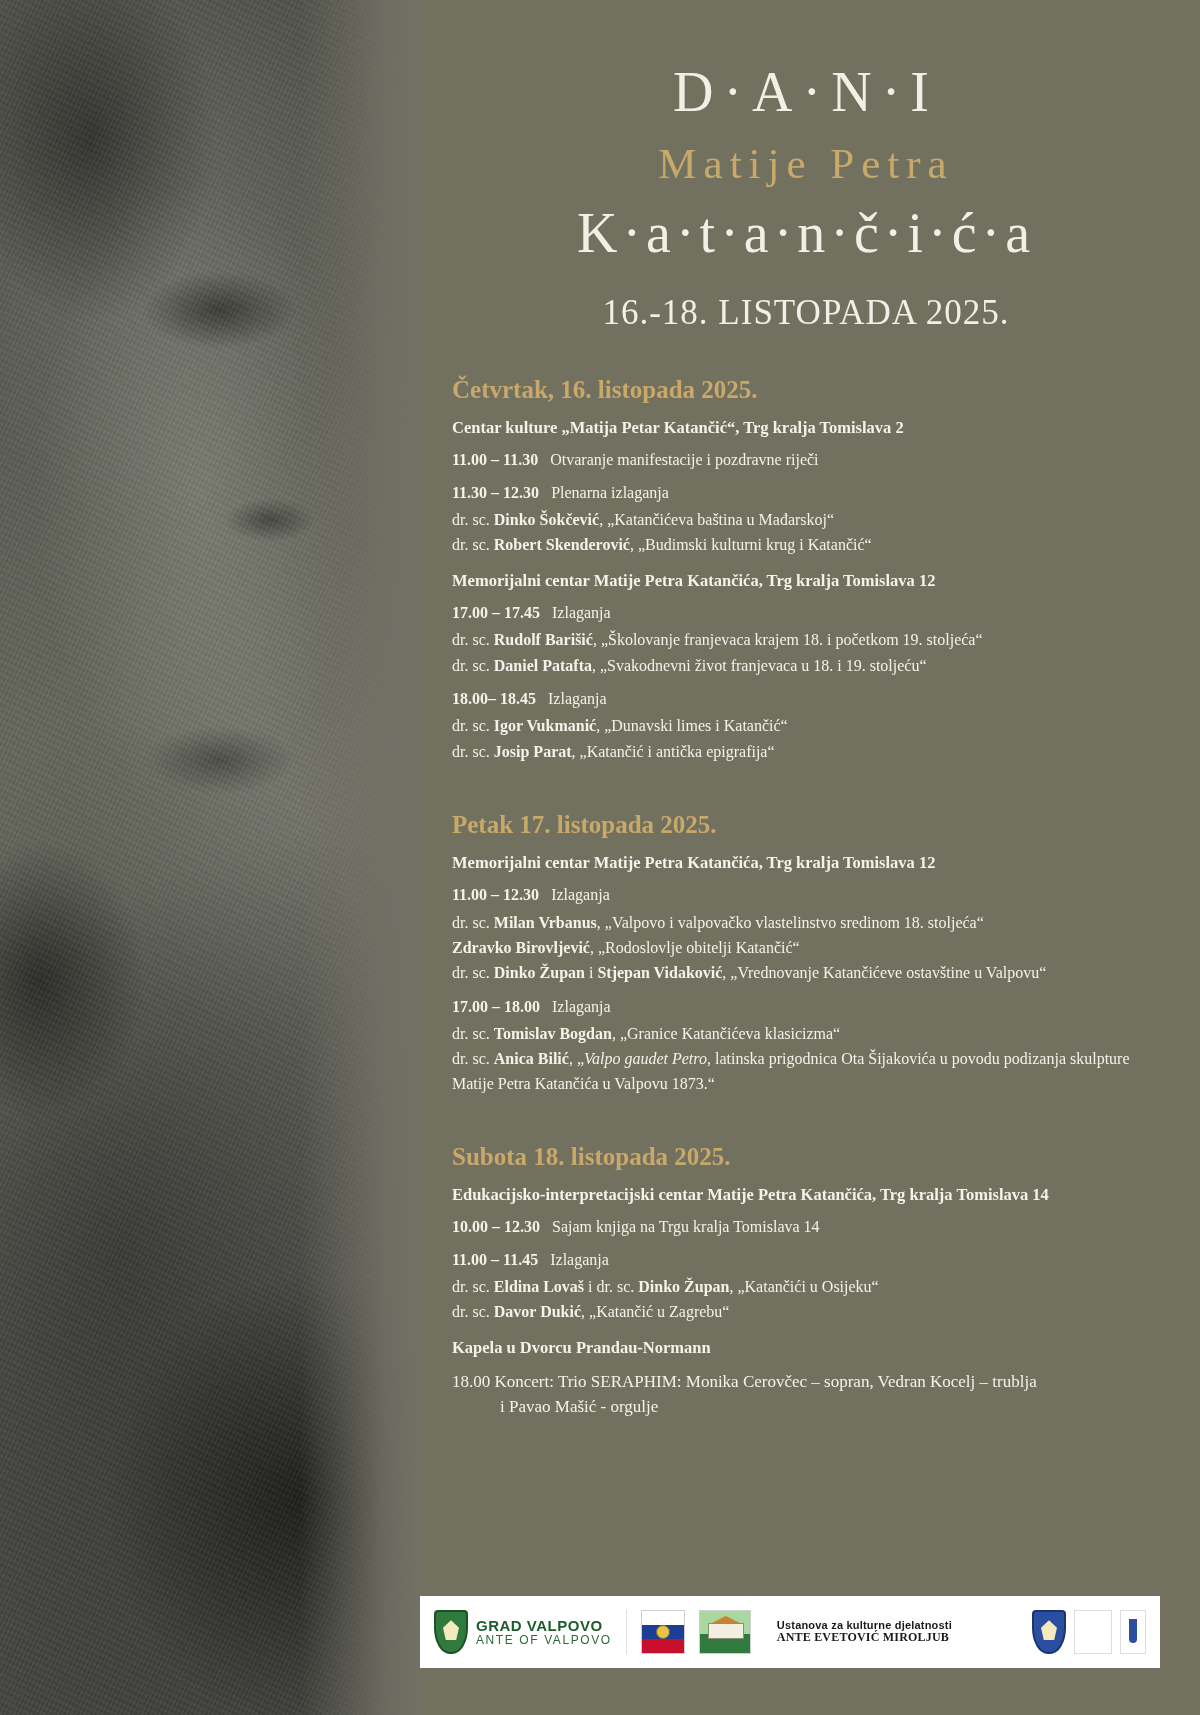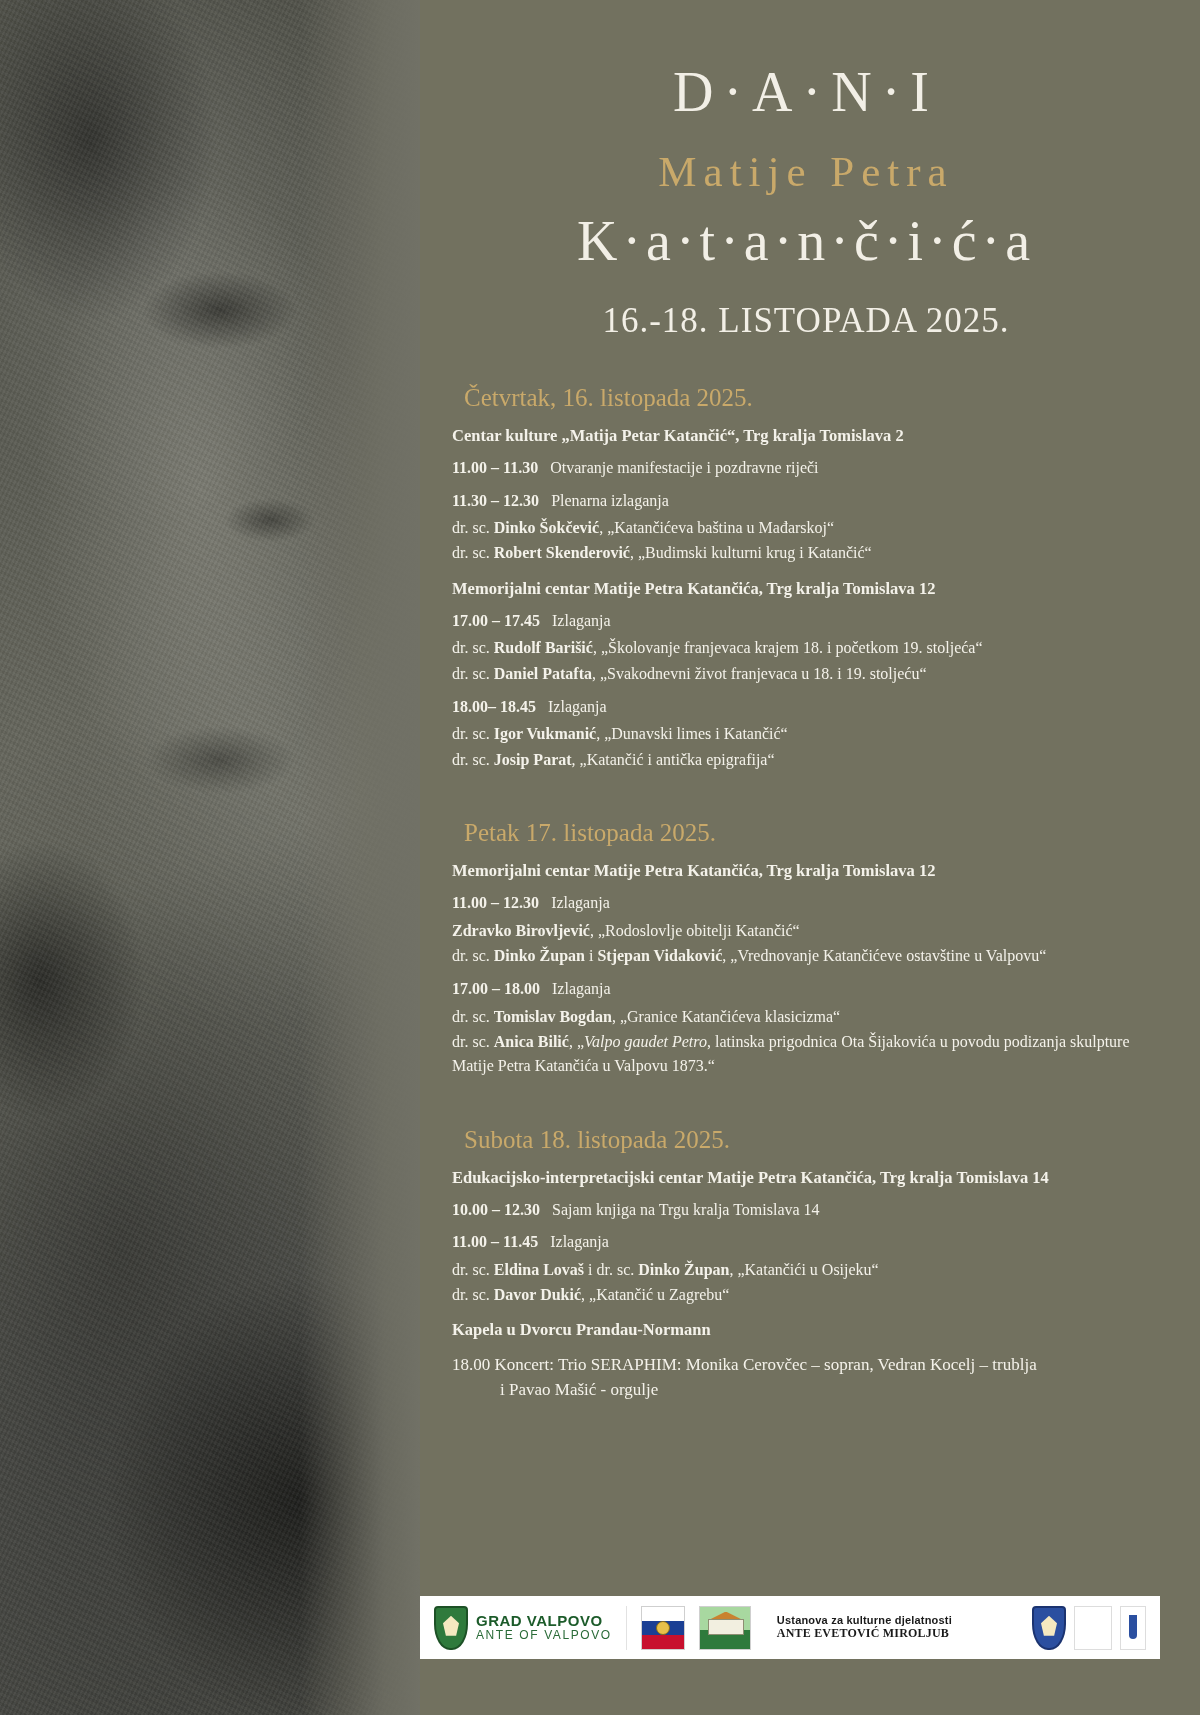--- a/index.html
+++ b/index.html
@@ -73,21 +73,21 @@
     letter-spacing: 10px;
     font-weight: 400;
     margin: 6px 0 0 0;
     line-height: 1.1;
   }
   .t-matije {
     color: #c9a96a;
     font-size: 43px;
     letter-spacing: 7px;
     font-weight: 400;
-    margin: 24px 0 0 0;
+    margin: 16px 0 0 0;
     line-height: 1.1;
   }
   .t-katancica {
     color: #f2efe6;
     font-size: 56px;
     letter-spacing: 5px;
     font-weight: 400;
     margin: 16px 0 0 0;
     line-height: 1.1;
   }
@@ -98,22 +98,23 @@
     margin: 30px 0 0 0;
     line-height: 1.1;
   }
 
   .programme { margin-top: 42px; padding-left: 4px; }
 
   .day { margin-bottom: 6px; }
   .day-title {
     color: #c9a96a;
     font-size: 25px;
-    margin: 0 0 10px 12px;
+    margin: 0 0 10px 0;
     line-height: 1.2;
+    font-weight: bold;
   }
   .venue {
     color: #f4f2ea;
     font-size: 16.5px;
     font-weight: bold;
     margin: 12px 0 10px 0;
     line-height: 1.35;
   }
   .slot { margin: 0 0 4px 0; }
   .slot-head {
@@ -139,21 +140,21 @@
     line-height: 1.5;
     margin: 8px 0 0 0;
   }
 
   
   .sponsors {
     position: absolute;
     left: 420px;
     top: 1596px;
     width: 740px;
-    height: 63px;
+    height: 72px;
     background: #ffffff;
     display: flex;
     align-items: center;
     padding: 0 14px;
     gap: 14px;
   }
   .sp { display: flex; align-items: center; gap: 8px; }
   .sp-text { line-height: 1.05; }
   .sp-name {
     font-family: "Liberation Sans", sans-serif;
@@ -306,20 +307,23 @@
       <div class="day">
         <div class="day-title">Petak 17. listopada 2025.</div>
 
         <div class="venue">Memorijalni centar Matije Petra Katančića, Trg kralja Tomislava 12</div>
 
         <div class="slot">
           <div class="slot-head">
             <span class="time">11.00 – 12.30</span><span class="label">Izlaganja</span>
           </div>
           <div class="entry">
+            <span>dr. sc. </span><b>Milan Vrbanus</b><span>, „Valpovo i valpovačko vlastelinstvo sredinom 18. stoljeća“</span>
+          </div>
+          <div class="entry">
             <span></span><b>Zdravko Birovljević</b><span>, „Rodoslovlje obitelji Katančić“</span>
           </div>
           <div class="entry">
             <span>dr. sc. </span><b>Dinko Župan</b><span> i </span><b>Stjepan Vidaković</b><span>, „Vrednovanje Katančićeve ostavštine u Valpovu“</span>
           </div>
         </div>
 
         <div class="slot">
           <div class="slot-head">
             <span class="time">17.00 – 18.00</span><span class="label">Izlaganja</span>

